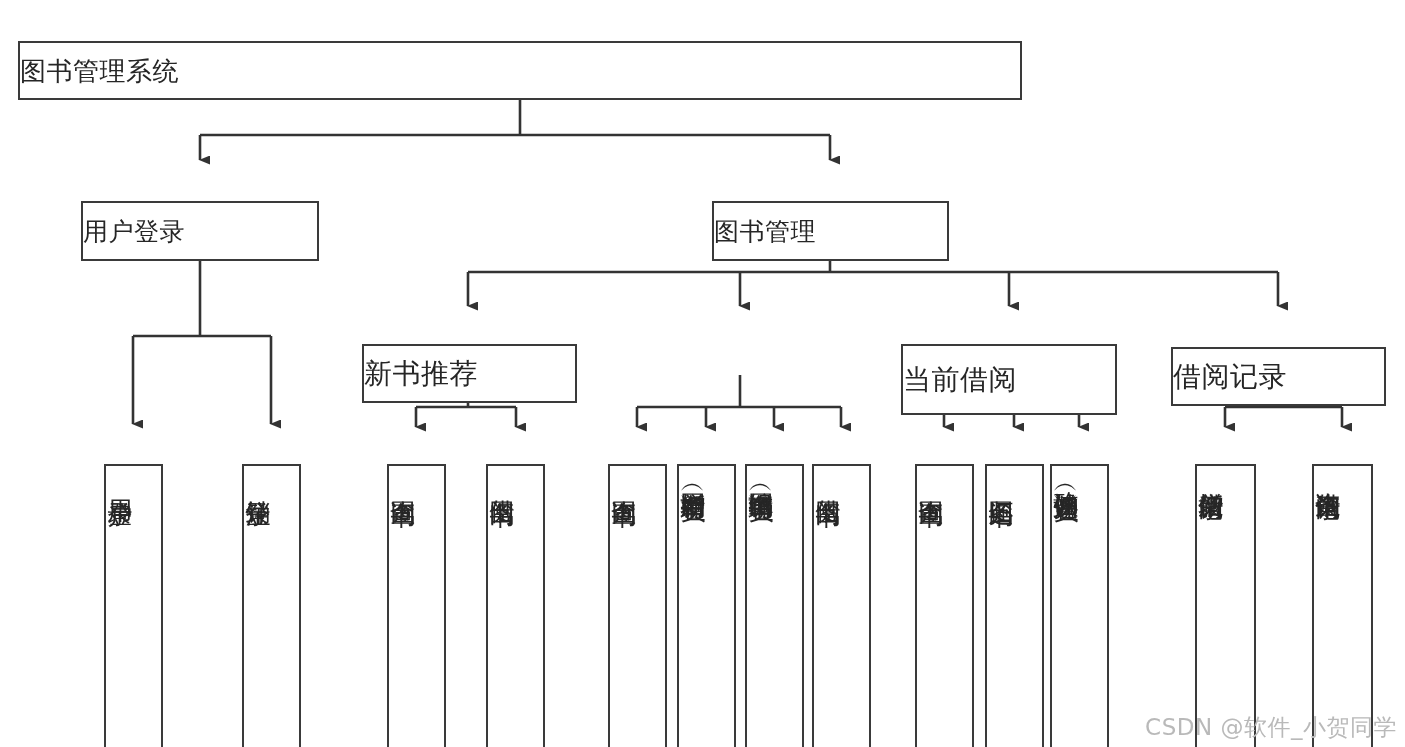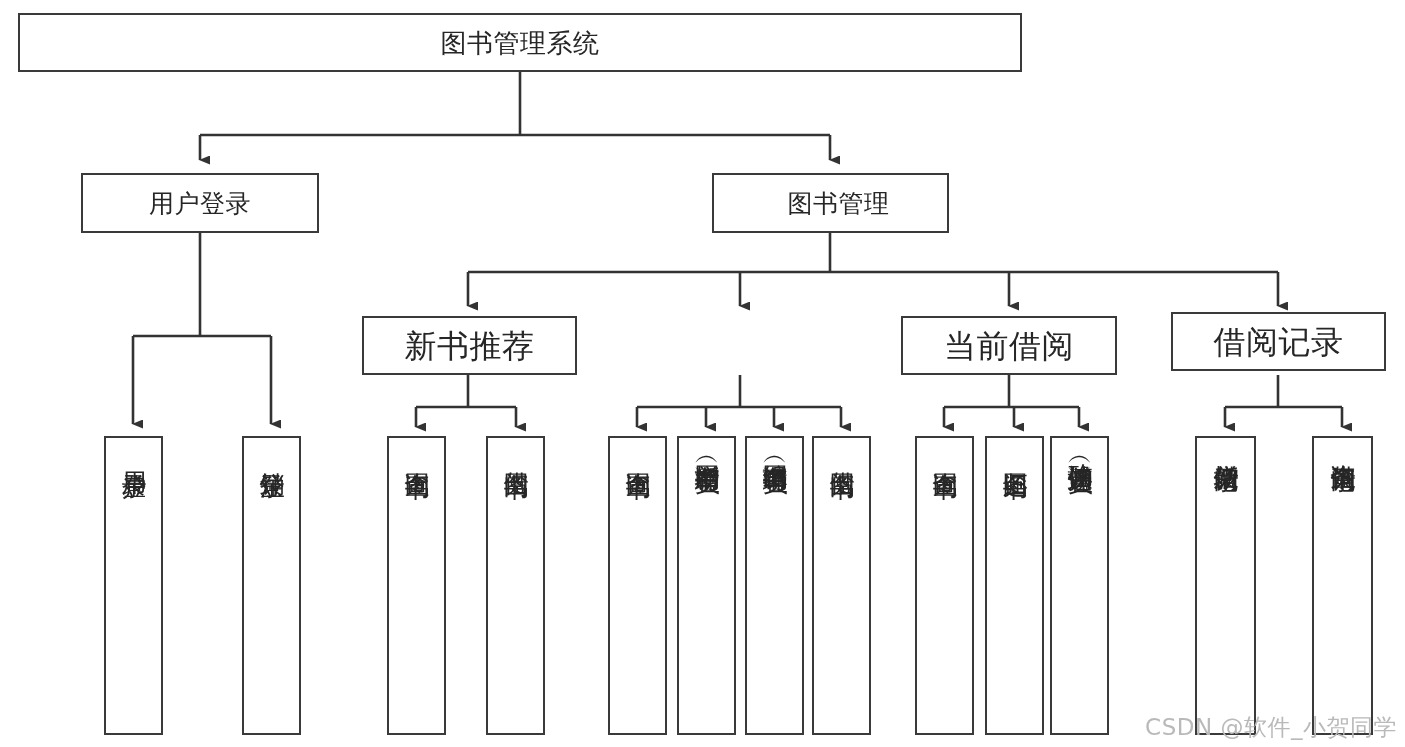--- a/index.html
+++ b/index.html
@@ -26,32 +26,33 @@
     height: 747px;
     pointer-events: none;
   }
   .node {
     position: absolute;
     box-sizing: border-box;
     background: #ffffff;
     border: 2px solid #3a3a3a;
     display: flex;
     align-items: center;
-    justify-content: center;
+    justify-content: flex-start;
     text-align: center;
     color: #262626;
+    margin-top: 28px;
   }
   .node-label {
     display: block;
     line-height: 1.0;
     letter-spacing: 0.5px;
   }
   .node.root .node-label { font-size: 26px; }
   .node.level2 .node-label { font-size: 25px; }
-  .node.level3 .node-label { font-size: 32px; }
+  .node.level3 .node-label { font-size: 28px; }
   .node.leaf {
     align-items: flex-start;
     padding-top: 14px;
   }
   .node.leaf .node-label {
     writing-mode: vertical-rl;
     text-orientation: upright;
     font-size: 25px;
     line-height: 1.06;
     letter-spacing: 1px;
@@ -126,31 +127,31 @@
     </g>
   </svg>
 
   <div class="node root" style="left:18px; top:13px; width:1004px; height:59px;">
     <span class="node-label">图书管理系统</span>
   </div>
 
   <div class="node level2" style="left:81px; top:173px; width:238px; height:60px;">
     <span class="node-label">用户登录</span>
   </div>
-  <div class="node level2" style="left:712px; top:173px; width:237px; height:60px;padding-left:16px;">
+  <div class="node level2" style="left:712px; top:173px; width:237px; height:60px;">
     <span class="node-label">图书管理</span>
   </div>
 
   <div class="node level3" style="left:362px; top:316px; width:215px; height:59px;">
     <span class="node-label">新书推荐</span>
   </div>
-  <div class="node level3" style="left:901px; top:316px; width:216px; height:59px;">
+  <div class="node level3" style="left:901px; top:316px; width:216px; height:71px;">
     <span class="node-label">当前借阅</span>
   </div>
-  <div class="node level3" style="left:1171px; top:312px; width:215px; height:59px;">
+  <div class="node level3" style="left:1171px; top:319px; width:215px; height:59px;">
     <span class="node-label">借阅记录</span>
   </div>
 
   <div class="node leaf" style="left:104px; top:436px; width:59px; height:299px;">
     <span class="node-label">用户登录</span>
   </div>
   <div class="node leaf" style="left:242px; top:436px; width:59px; height:299px;">
     <span class="node-label">注销登录</span>
   </div>
 

